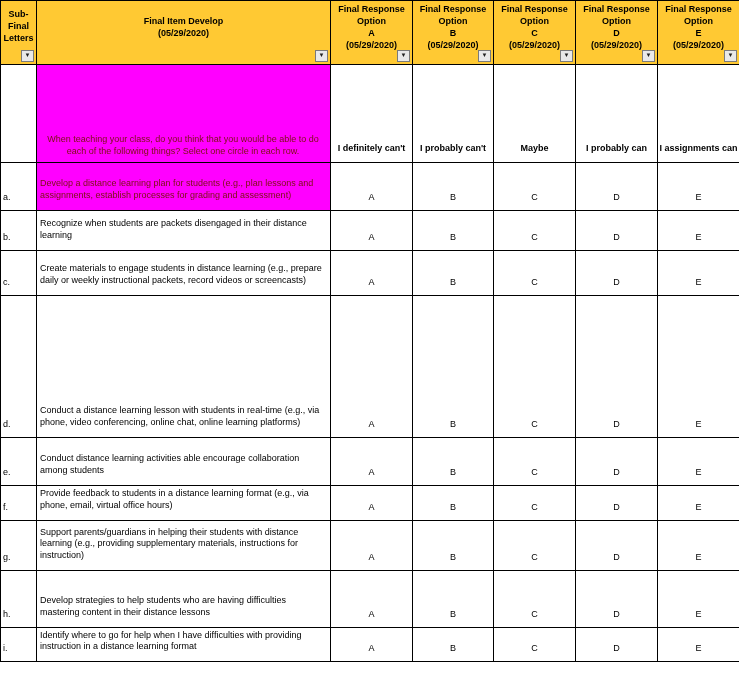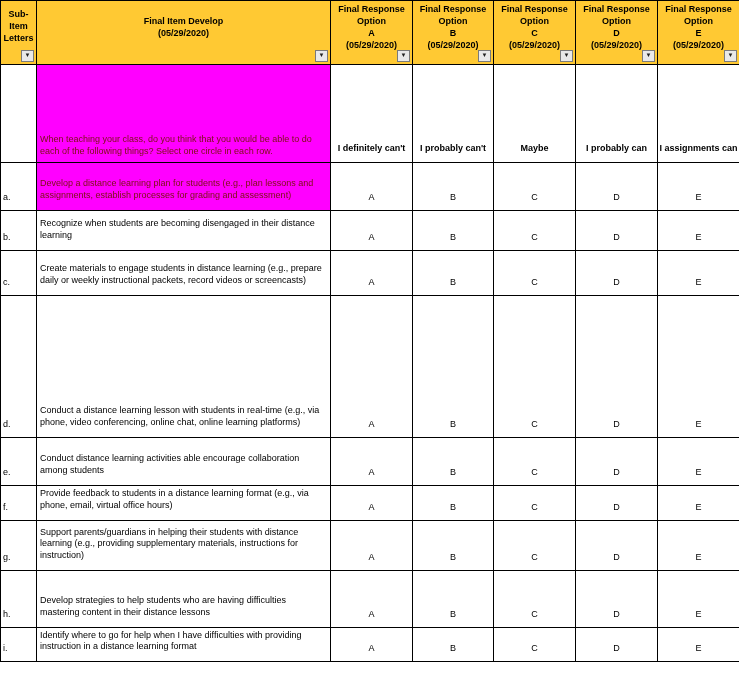--- a/index.html
+++ b/index.html
@@ -47,21 +47,21 @@
     font-size: 9px;
     color: #000;
     vertical-align: bottom;
     background: #ffffff;
   }
   td.letter-cell { text-align: left; padding: 1px 1px 8px 2px; }
   td.wording-cell { text-align: left; padding: 2px 4px 8px 3px; line-height: 1.3; }
   td.opt-cell { text-align: center; padding: 1px 1px 8px 1px; margin-left: 12px; }
   td.magenta { background: #FF00FF; color: #7A1212; }
   .opt-label { font-weight: bold; white-space: nowrap; }
-  td.stem-wording { padding-bottom: 4px; }
+  td.stem-wording { padding-bottom: 4px; text-align: center; }
   tr.stem-row td.opt-cell { padding-bottom: 9px; }
 </style>
 </head>
 <body>
 
 <div class="sheet">
 <table class="grid">
   <colgroup>
     <col style="width:36px">
         <col style="width:294px">
@@ -69,21 +69,21 @@
     <col style="width:81px">
         <col style="width:82px">
         <col style="width:82px">
         <col style="width:82px">
   </colgroup>
 
   <tbody>
         <tr style="height:60px">
     <th class="hdr top">
       <div class="hline">Sub-</div>
-      <div class="hline">Item</div>
+      <div class="hline">Final</div>
       <div class="hline">Letters</div>
       <div class="filter-btn"><span>▼</span></div>
     </th>
     <th class="hdr">
       <div class="hline">Final Item Develop</div>
       <div class="hline">(05/29/2020)</div>
       <div class="filter-btn"><span>▼</span></div>
     </th>
     <th class="hdr">
       <div class="hline">Final Response</div>
@@ -137,21 +137,21 @@
     <td class="wording-cell magenta">Develop a distance learning plan for students (e.g., plan lessons and assignments, establish processes for grading and assessment)</td>
     <td class="opt-cell">A</td>
     <td class="opt-cell">B</td>
     <td class="opt-cell">C</td>
     <td class="opt-cell">D</td>
     <td class="opt-cell">E</td>
   </tr>
 
   <tr style="height:40px">
     <td class="letter-cell">b.</td>
-    <td class="wording-cell">Recognize when students are becoming disengaged in their distance learning</td>
+    <td class="wording-cell">Recognize when students are packets disengaged in their distance learning</td>
     <td class="opt-cell">A</td>
     <td class="opt-cell">B</td>
     <td class="opt-cell">C</td>
     <td class="opt-cell">D</td>
     <td class="opt-cell">E</td>
   </tr>
 
   <tr style="height:45px">
     <td class="letter-cell">c.</td>
     <td class="wording-cell">Create materials to engage students in distance learning (e.g., prepare daily or weekly instructional packets, record videos or screencasts)</td>

